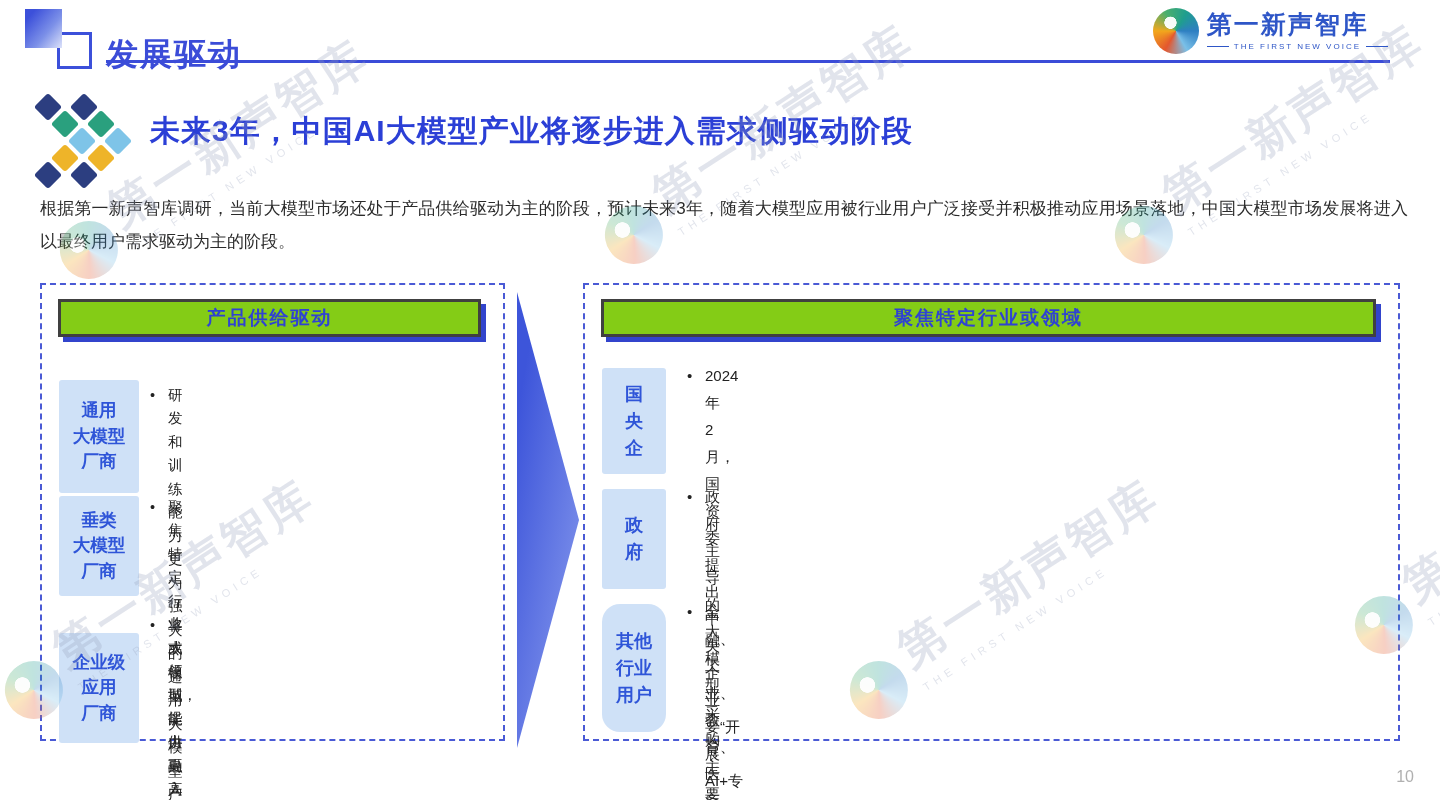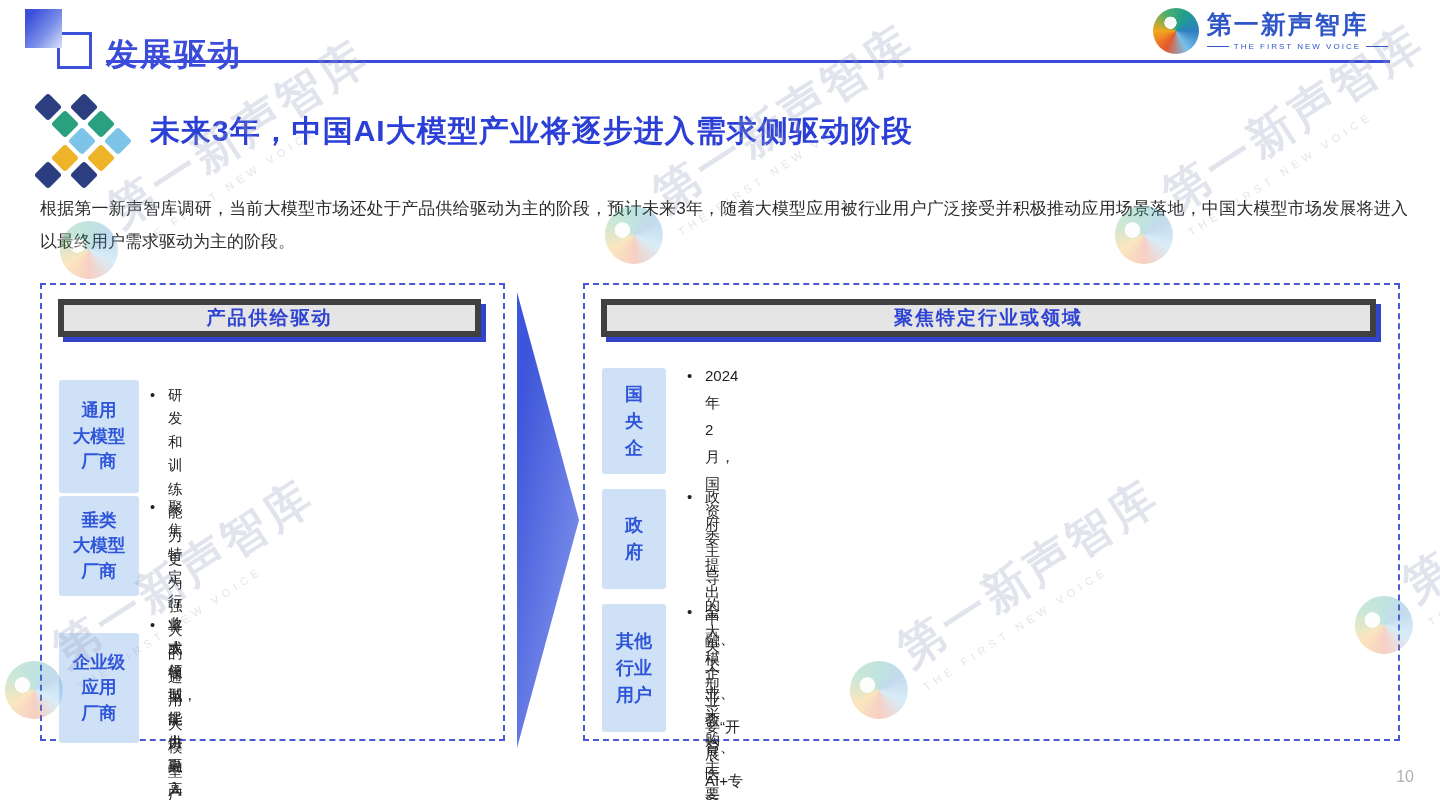--- a/index.html
+++ b/index.html
@@ -35,21 +35,21 @@
     color:#2b3fd6; letter-spacing:1px; }
 
   .intro { position:absolute; left:40px; top:193px; width:1368px; font-size:17px;
     color:#2b2b2b; line-height:1.92; text-align:justify; }
 
   
   .panel { position:absolute; top:283px; height:458px; border:2px dashed #4a5ad5; background:transparent; }
   .panel-left  { left:40px;  width:465px; }
   .panel-right { left:583px; width:817px; }
   .panel-title-box { position:absolute; left:16px; right:22px; top:14px; height:38px;
-    border:6px solid #404040; box-shadow:5px 5px 0 #3244cc; background:#e5e5e5;
+    border:3px solid #404040; box-shadow:5px 5px 0 #3244cc; background:#84cc16;
     display:flex; align-items:center; justify-content:center;
     color:#2f43d2; font-weight:bold; font-size:19px; letter-spacing:2px; }
 
   .row { position:absolute; }
   .row-label { position:absolute; background:#cfe1f7; border-radius:3px;
     color:#2f55d8; font-weight:bold; display:flex; align-items:center; justify-content:center;
     text-align:center; white-space:pre-line; }
   .pl .row-label { left:17px; width:80px; font-size:17.5px; line-height:1.45; }
   .pr .row-label { left:17px; width:64px; font-size:18px; line-height:1.5; }
   .row-bullets { position:absolute; list-style:none; }
@@ -58,21 +58,21 @@
   .row-bullets li { position:relative; padding-left:22px; text-align:justify; }
   .row-bullets li::before { content:"•"; position:absolute; left:4px; color:#222; }
 
   .lrow1 { top:95px;  height:92px;  } .lrow1 .row-label { top:0; height:113px; }
   .lrow2 { top:207px; height:105px; } .lrow2 .row-label { top:4px; height:100px; }
   .lrow3 { top:325px; height:122px; } .lrow3 .row-label { top:23px; height:110px; }
   .lrow1 .row-bullets,.lrow2 .row-bullets,.lrow3 .row-bullets { top:4px; }
 
   .rrow1 { top:77px;  height:112px; } .rrow1 .row-label { top:6px; height:106px; }
   .rrow2 { top:198px; height:108px; } .rrow2 .row-label { top:6px; height:100px; }
-  .rrow3 { top:313px; height:135px; } .rrow3 .row-label { top:6px; height:128px; }
+  .rrow3 { top:313px; height:135px; } .rrow3 .row-label { top:6px; height:128px;border-radius:18px; }
   .rrow1 .row-bullets,.rrow2 .row-bullets,.rrow3 .row-bullets { top:0; }
 
   .flow-arrow { position:absolute; left:517px; top:292px; width:62px; height:456px;
     clip-path:polygon(0 0,100% 50%,0 100%);
     background:linear-gradient(100deg,#3d55da 15%,#8396ec 90%); }
 
   .page-number { position:absolute; right:26px; bottom:14px; font-size:16px; color:#b0b0b0; }
 
   
   .wm { position:absolute; display:flex; align-items:flex-end; gap:10px;

